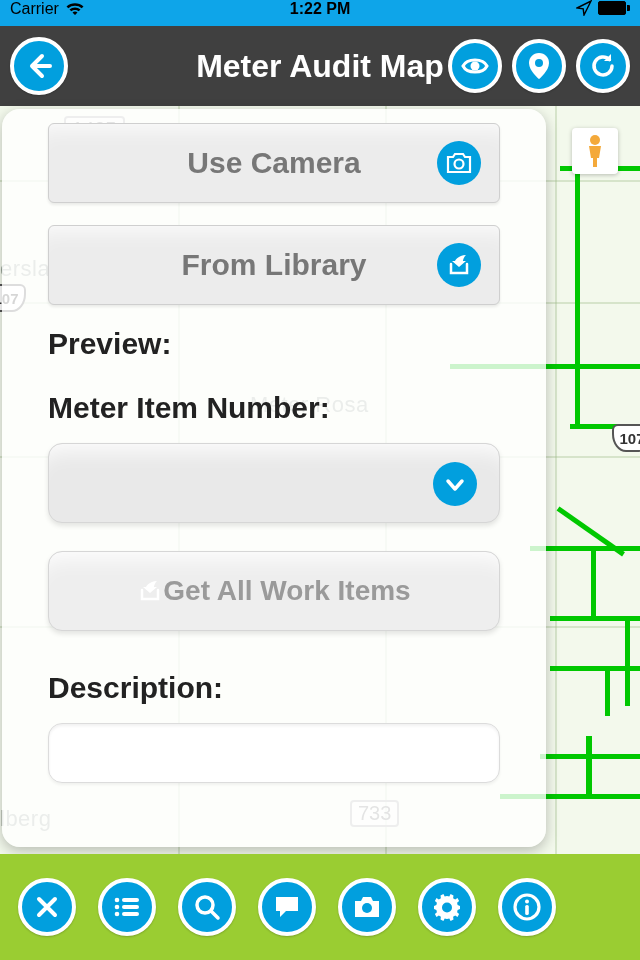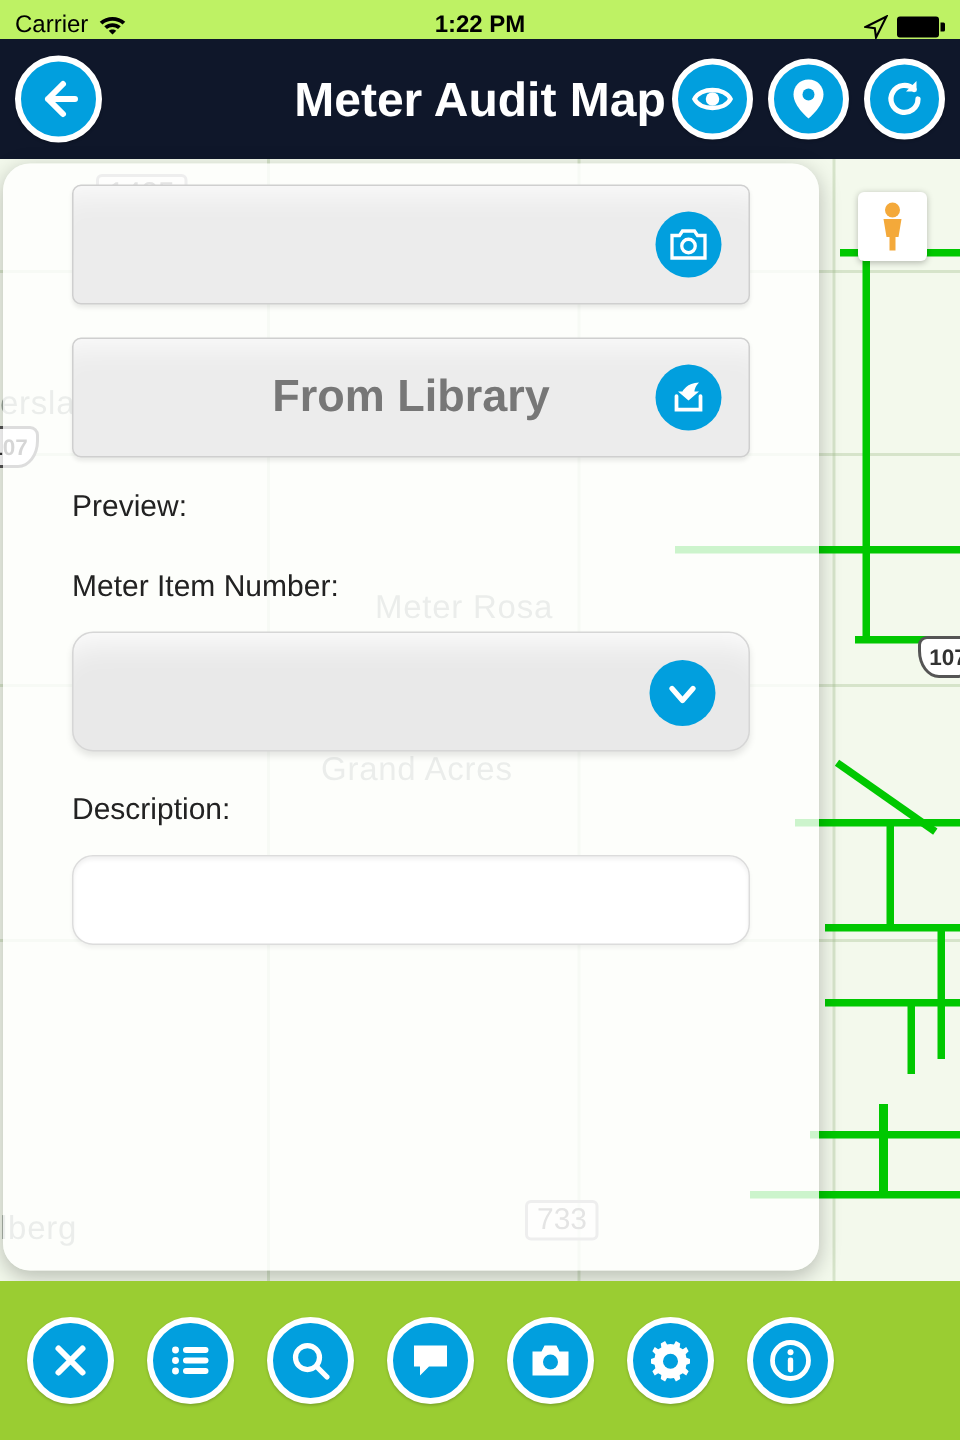--- a/index.html
+++ b/index.html
@@ -1,30 +1,30 @@
 <!DOCTYPE html>
 <html><head>
 <meta charset="utf-8">
 <style>
   * { box-sizing: border-box; margin: 0; padding: 0; }
   html, body { width: 640px; height: 960px; overflow: hidden; font-family: -apple-system, Helvetica, Arial, sans-serif; }
   body { position: relative; background: #f0f6e8; }
 
   
-  .status-bar { height: 26px; background: #bef264; display: flex; align-items: flex-end; justify-content: space-between; padding: 0 10px; font-size: 16px; font-weight: 500; color: #000; }
+  .status-bar { height: 26px; background: #0ea5e9; display: flex; align-items: flex-start; justify-content: space-between; padding: 0 10px; font-size: 16px; font-weight: 500; color: #000; }
   .status-left, .status-right { display: flex; align-items: center; gap: 6px; }
   .status-center { position: absolute; left: 50%; transform: translateX(-50%); font-weight: 700; }
   .wifi-icon { display:inline-block; }
   .nav-arrow { font-size: 18px; }
   .battery { display:inline-flex; align-items:center; }
   .battery-body { width: 28px; height: 14px; border: 1.5px solid #000; border-radius: 2px; background:#000; position:relative; }
   .battery-tip { width: 3px; height: 6px; background:#000; margin-left:1px; border-radius:0 1px 1px 0;}
 
   
-  .top-bar { height: 80px; background: #0f172a; display:flex; align-items:center; padding: 0 10px; position:relative;gap:31px; }
+  .top-bar { height: 80px; background: #404040; display:flex; align-items:center; padding: 0 10px; position:relative;gap:31px; }
   .circ-btn { width:58px; height:58px; border-radius:50%; background:#019FDE; border:4px solid #fff; display:flex; align-items:center; justify-content:center; color:#fff; box-shadow: 0 1px 2px rgba(0,0,0,0.2); }
   .circ-btn.small { width:54px; height:54px; }
   .top-title { position:absolute; left:50%; transform:translateX(-50%); color:#fff; font-size:32px; font-weight:700; white-space:nowrap; }
   .top-right { margin-left:auto; display:flex; gap:10px; }
 
   
   .map { position:absolute; top:106px; left:0; right:0; bottom:106px; background: linear-gradient(#f3f9ec,#f3f9ec); overflow:hidden; }
   .map-label { position:absolute; color:#9aa69a; font-size:22px; font-weight:400; letter-spacing:0.5px; pointer-events:none; }
   .road { position:absolute; background: rgba(160,190,140,0.35); }
   .road.v { width:2px; }
@@ -33,21 +33,21 @@
   .route-box { position:absolute; border:2px solid #aaa; border-radius:4px; background:rgba(255,255,255,0.4); color:#777; font-size:20px; padding:0 6px;text-align:right; }
   .route-shield { position:absolute; width:40px; height:28px; border:2px solid #555; border-radius:6px 6px 14px 14px / 6px 6px 18px 18px; background:#fff; color:#333; font-size:15px; font-weight:600; display:flex; align-items:center; justify-content:center; }
 
   .pegman-box { position:absolute; top:22px; right:22px; width:46px; height:46px; background:#fff; border-radius:4px; box-shadow:0 1px 4px rgba(0,0,0,0.25); display:flex; align-items:center; justify-content:center; }
 
   
   .panel { position:absolute; top:109px; left:2px; width:544px; height:738px; background:rgba(255,255,255,0.80); border-radius:18px; box-shadow: 0 4px 14px rgba(0,0,0,0.25); padding: 14px 46px 0 46px; overflow:hidden; }
   .panel-btn { width:100%; height:80px; background:#ececec; border:1.5px solid #cfcfcf; border-radius:6px; display:flex; align-items:center; justify-content:center; position:relative; margin-bottom:22px; box-shadow: inset 0 22px 22px -18px rgba(255,255,255,0.9), 0 2px 3px rgba(0,0,0,0.08);}
   .panel-btn .lbl { font-size:30px; font-weight:700; color:#777; }
   .panel-btn .right-ic { position:absolute; right:18px; width:44px; height:44px; border-radius:50%; background:#019FDE; display:flex; align-items:center; justify-content:center; color:#fff; }
-  .section-label { font-size:20px; font-weight:400; color:#222; margin: 2px 0 18px 0; }
+  .section-label { font-size:30px; font-weight:700; color:#222; margin: 2px 0 18px 0; }
   .dropdown { width:100%; height:80px; background:#e9e9e9; border:1.5px solid #d6d6d6; border-radius:14px; position:relative; margin-bottom:28px; box-shadow: inset 0 24px 22px -18px rgba(255,255,255,0.95), 0 3px 5px rgba(0,0,0,0.10);}
   .dropdown .right-ic { position:absolute; right:22px; top:18px; width:44px; height:44px; border-radius:50%; background:#019FDE; display:flex; align-items:center; justify-content:center; color:#fff; }
   .get-all { width:100%; height:80px; background:#eee; border:1.5px solid #d6d6d6; border-radius:14px; position:relative; display:flex; align-items:center; justify-content:center; margin-bottom:40px; box-shadow: inset 0 24px 22px -18px rgba(255,255,255,0.95), 0 3px 5px rgba(0,0,0,0.10);}
   .get-all .lbl { font-size:28px; font-weight:700; color:#9a9a9a; }
   .desc-input { width:100%; height:60px; background:#fff; border:1.5px solid #dcdcdc; border-radius:14px; box-shadow: inset 0 2px 3px rgba(0,0,0,0.06), 0 2px 3px rgba(0,0,0,0.05);}
 
   
   .bottom-bar { position:absolute; left:0; right:0; bottom:0; height:106px; background:#9ACD32; display:flex; align-items:center; gap:22px; padding:0 18px; }
 
   svg { display:block; }
@@ -148,20 +148,21 @@
   <div class="pegman-box">
     <svg width="26" height="34" viewBox="0 0 26 34">
       <circle cx="13" cy="6" r="5" fill="#F4A93A"></circle>
       <path d="M7 12 H19 L17 24 H15 L15 33 H11 L11 24 H9 Z" fill="#F4A93A"></path>
     </svg>
   </div>
 </div>
 
 <div class="panel">
   <div class="panel-btn">
+    <span class="lbl">Use Camera</span>
     <span class="right-ic">
       <svg width="26" height="22" viewBox="0 0 26 22">
           <path d="M2 5 H7 L9 2 H17 L19 5 H24 V20 H2 Z" fill="none" stroke="#fff" stroke-width="2.2"></path>
           <circle cx="13" cy="12" r="4.5" fill="none" stroke="#fff" stroke-width="2.2"></circle>
         </svg>
     </span>
   </div>
 
   <div class="panel-btn">
     <span class="lbl">From Library</span>
@@ -178,20 +179,29 @@
   <div class="section-label" style="margin-top:30px;">Meter Item Number:</div>
 
   <div class="dropdown">
     <span class="right-ic">
       <svg width="24" height="24" viewBox="0 0 24 24">
           <path d="M5 9 L12 17 L19 9" fill="none" stroke="#fff" stroke-width="3.5" stroke-linecap="round" stroke-linejoin="round"></path>
         </svg>
     </span>
   </div>
 
+  <div class="get-all">
+    <span class="left-ic">
+      <svg width="26" height="26" viewBox="0 0 26 26">
+          <path d="M5 12 V21 H21 V12" fill="none" stroke="#fff" stroke-width="2.5" stroke-linecap="round"></path>
+          <path d="M9 9 C9 9 12 3 20 3 C17 6 17 9 17 9 L20 9 L13 15 L6 9 Z" fill="#fff"></path>
+        </svg>
+    </span>
+    <span class="lbl">Get All Work Items</span>
+  </div>
 
   <div class="section-label">Description:</div>
   <div class="desc-input"></div>
 </div>
 
 <div class="bottom-bar">
   <div class="circ-btn">
     <svg width="26" height="26" viewBox="0 0 26 26">
         <path d="M5 5 L21 21 M21 5 L5 21" stroke="#fff" stroke-width="4" stroke-linecap="round"></path>
       </svg>

